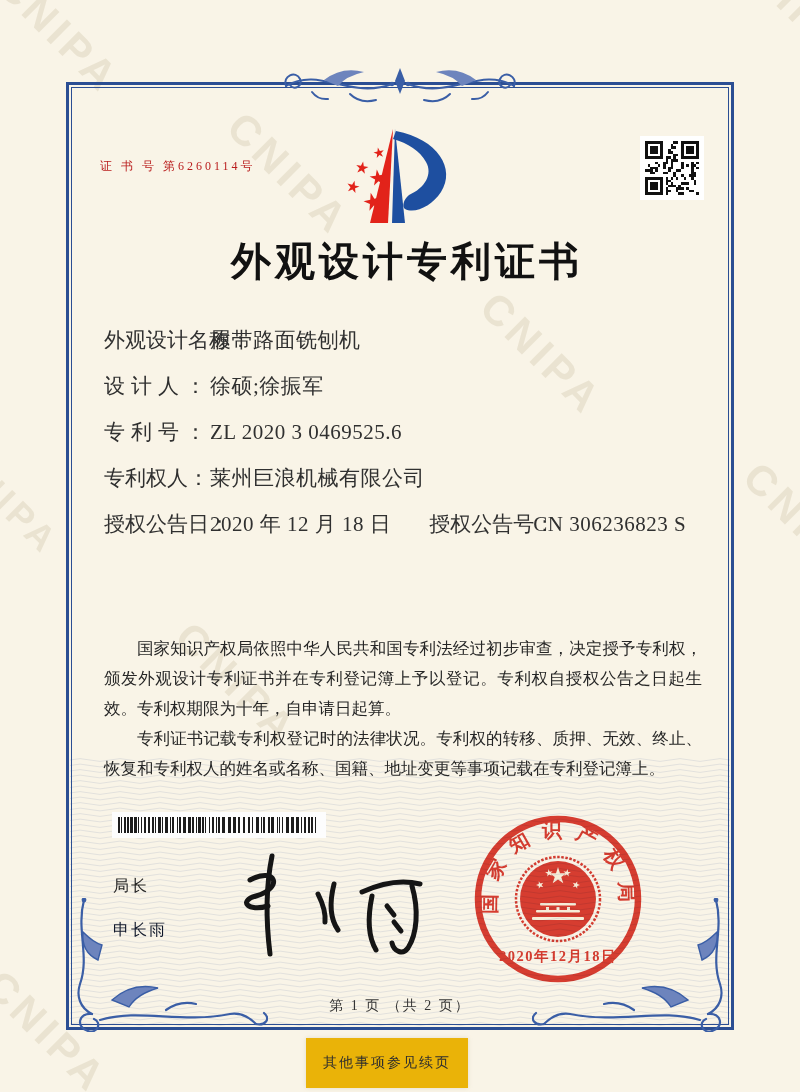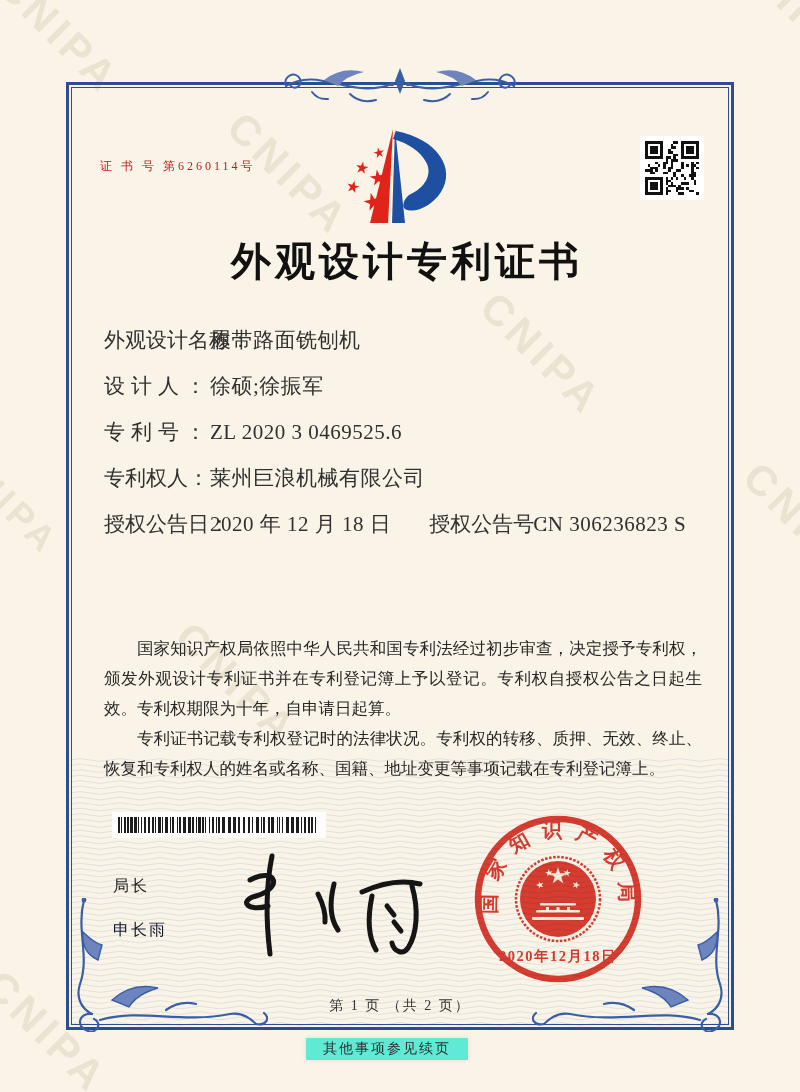--- a/index.html
+++ b/index.html
@@ -74,21 +74,21 @@
   .director-name  { left:113px; top:920px; font-size:16px; font-family:Liberation Mono, monospace; color:#0f172a; letter-spacing:2px; }
 
   .signature { left:222px; top:850px; z-index:3; }
 
   .seal { left:470px; top:811px; z-index:4; mix-blend-mode:multiply; opacity:0.93; }
   .seal text { font-weight:bold; font-family:"Liberation Serif","DejaVu Serif",serif; }
 
   .page-ind { left:66px; top:997px; width:668px; text-align:center; font-size:14px; letter-spacing:2px; color:#333; }
 
   .note-box {
-    left:306px; top:1038px; background:#5eead4; padding:2px 17px;
+    left:306px; top:1038px; background:#eab308; padding:16px 17px;
     font-size:14px; letter-spacing:2px; color:#2e2e2e; z-index:3;
     box-shadow:0 0 4px rgba(190,180,150,0.35);
   }
 </style>
 </head>
 <body>
 
 <svg width="0" height="0" style="position:absolute">
   <defs>
     <path id="star" d="M0,-1 L-0.223,-0.307 L-0.951,-0.309 L-0.361,0.117 L-0.588,0.809 L0,0.38 L0.588,0.809 L0.361,0.117 L0.951,-0.309 L0.223,-0.307 Z"></path>

